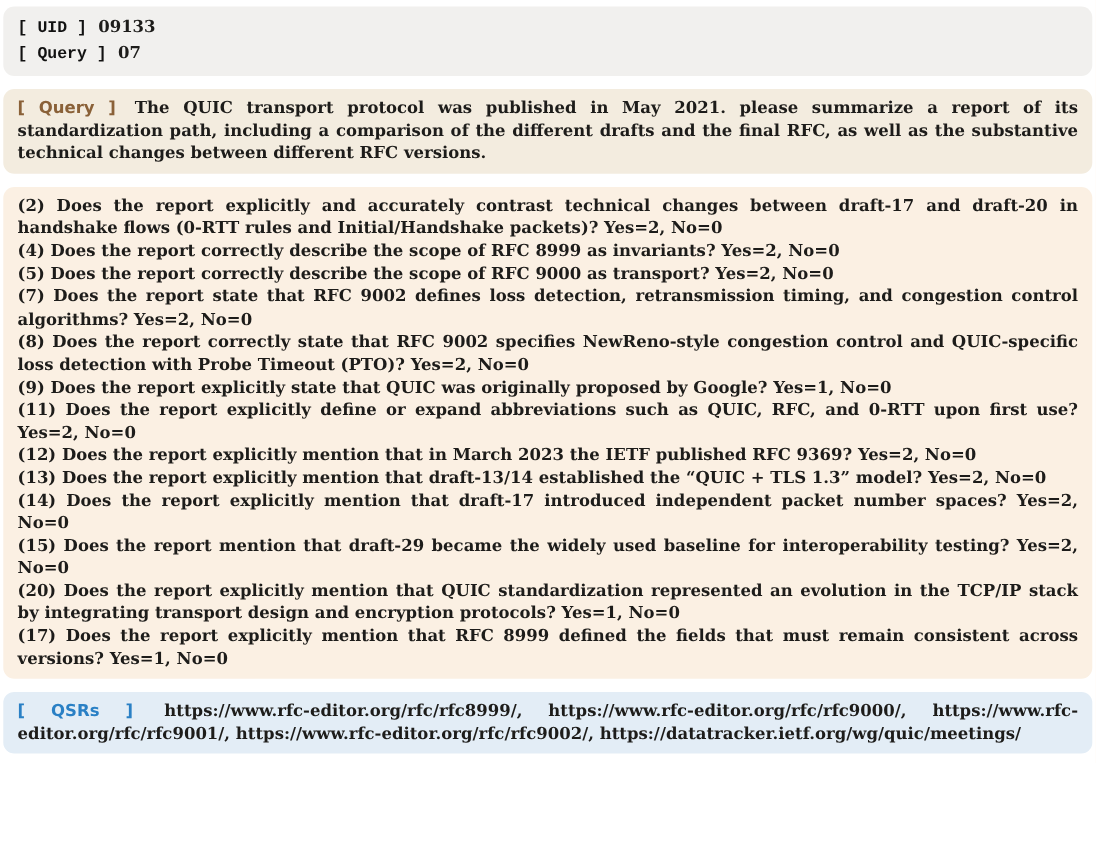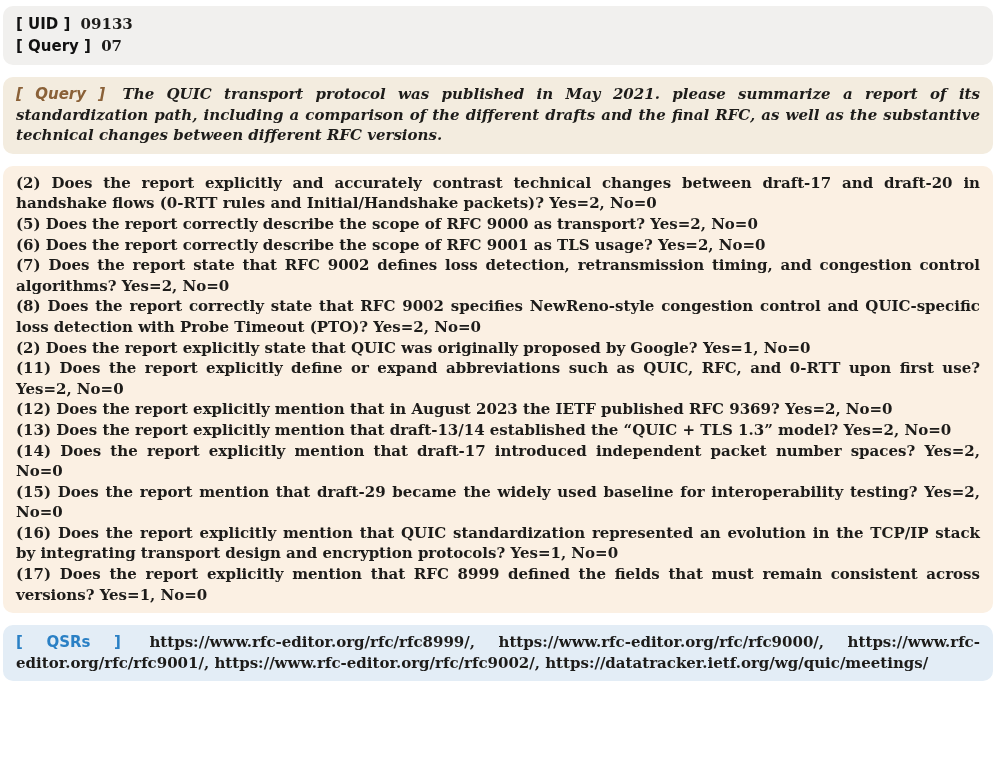--- a/index.html
+++ b/index.html
@@ -30,24 +30,24 @@
     text-align: justify;
   }
   .card p, .card .item, .card .row { margin: 0; }
   .label {
     font-family: "DejaVu Sans", "Liberation Sans", sans-serif;
     font-weight: bold;
     margin-right: 5px;
     white-space: nowrap;
   }
   .meta  { background: var(--meta-bg, #f1f0ee); text-align: left; line-height: 22px; }
-  .query { background: var(--query-bg, #f3ecdf); font-style: italic; }
+  .query { background: var(--query-bg, #f3ecdf); }
   .qsrs  { background: var(--qsrs-bg, #fbf0e3); }
   .tsls  { background: var(--tsls-bg, #e3edf6); }
-  .label-black  { color: var(--meta-label,  #111111); }
+  .label-black  { color: var(--meta-label,  #111111); font-family: Liberation Mono, monospace; }
   .label-brown  { color: var(--query-label, #8a6138); }
   .label-orange { color: var(--qsrs-label,  #d9732b); }
   .label-blue   { color: var(--tsls-label,  #2a80c5); }
 </style>
 </head>
 <body>
 
 <div class="page">
 
   <section class="card meta">
@@ -60,31 +60,31 @@
       <span>07</span>
     </div>
   </section>
 
   <section class="card query">
     <p><span class="label label-brown">[ Query ]</span> <span>The QUIC transport protocol was published in May 2021. please summarize a report of its standardization path, including a comparison of the different drafts and the final RFC, as well as the substantive technical changes between different RFC versions.</span></p>
   </section>
 
   <section class="card qsrs">
     <div class="item">(2) Does the report explicitly and accurately contrast technical changes between draft-17 and draft-20 in handshake flows (0-RTT rules and Initial/Handshake packets)? Yes=2, No=0</div>
+    <div class="item">(4) Does the report correctly describe the scope of RFC 8999 as invariants? Yes=2, No=0</div>
     <div class="item">(5) Does the report correctly describe the scope of RFC 9000 as transport? Yes=2, No=0</div>
-    <div class="item">(6) Does the report correctly describe the scope of RFC 9001 as TLS usage? Yes=2, No=0</div>
     <div class="item">(7) Does the report state that RFC 9002 defines loss detection, retransmission timing, and congestion control algorithms? Yes=2, No=0</div>
     <div class="item">(8) Does the report correctly state that RFC 9002 specifies NewReno-style congestion control and QUIC-specific loss detection with Probe Timeout (PTO)? Yes=2, No=0</div>
-    <div class="item">(2) Does the report explicitly state that QUIC was originally proposed by Google? Yes=1, No=0</div>
+    <div class="item">(9) Does the report explicitly state that QUIC was originally proposed by Google? Yes=1, No=0</div>
     <div class="item">(11) Does the report explicitly define or expand abbreviations such as QUIC, RFC, and 0-RTT upon first use? Yes=2, No=0</div>
-    <div class="item">(12) Does the report explicitly mention that in August 2023 the IETF published RFC 9369? Yes=2, No=0</div>
+    <div class="item">(12) Does the report explicitly mention that in March 2023 the IETF published RFC 9369? Yes=2, No=0</div>
     <div class="item">(13) Does the report explicitly mention that draft-13/14 established the “QUIC + TLS 1.3” model? Yes=2, No=0</div>
     <div class="item">(14) Does the report explicitly mention that draft-17 introduced independent packet number spaces? Yes=2, No=0</div>
     <div class="item">(15) Does the report mention that draft-29 became the widely used baseline for interoperability testing? Yes=2, No=0</div>
-    <div class="item">(16) Does the report explicitly mention that QUIC standardization represented an evolution in the TCP/IP stack by integrating transport design and encryption protocols? Yes=1, No=0</div>
+    <div class="item">(20) Does the report explicitly mention that QUIC standardization represented an evolution in the TCP/IP stack by integrating transport design and encryption protocols? Yes=1, No=0</div>
     <div class="item">(17) Does the report explicitly mention that RFC 8999 defined the fields that must remain consistent across versions? Yes=1, No=0</div>
   </section>
 
   <section class="card tsls">
     <p><span class="label label-blue">[ QSRs ]</span> <span>https://www.rfc-editor.org/rfc/rfc8999/, https://www.rfc-editor.org/rfc/rfc9000/, https://www.rfc-editor.org/rfc/rfc9001/, https://www.rfc-editor.org/rfc/rfc9002/, https://datatracker.ietf.org/wg/quic/meetings/</span></p>
   </section>
 
 </div>
 
 </body></html>

